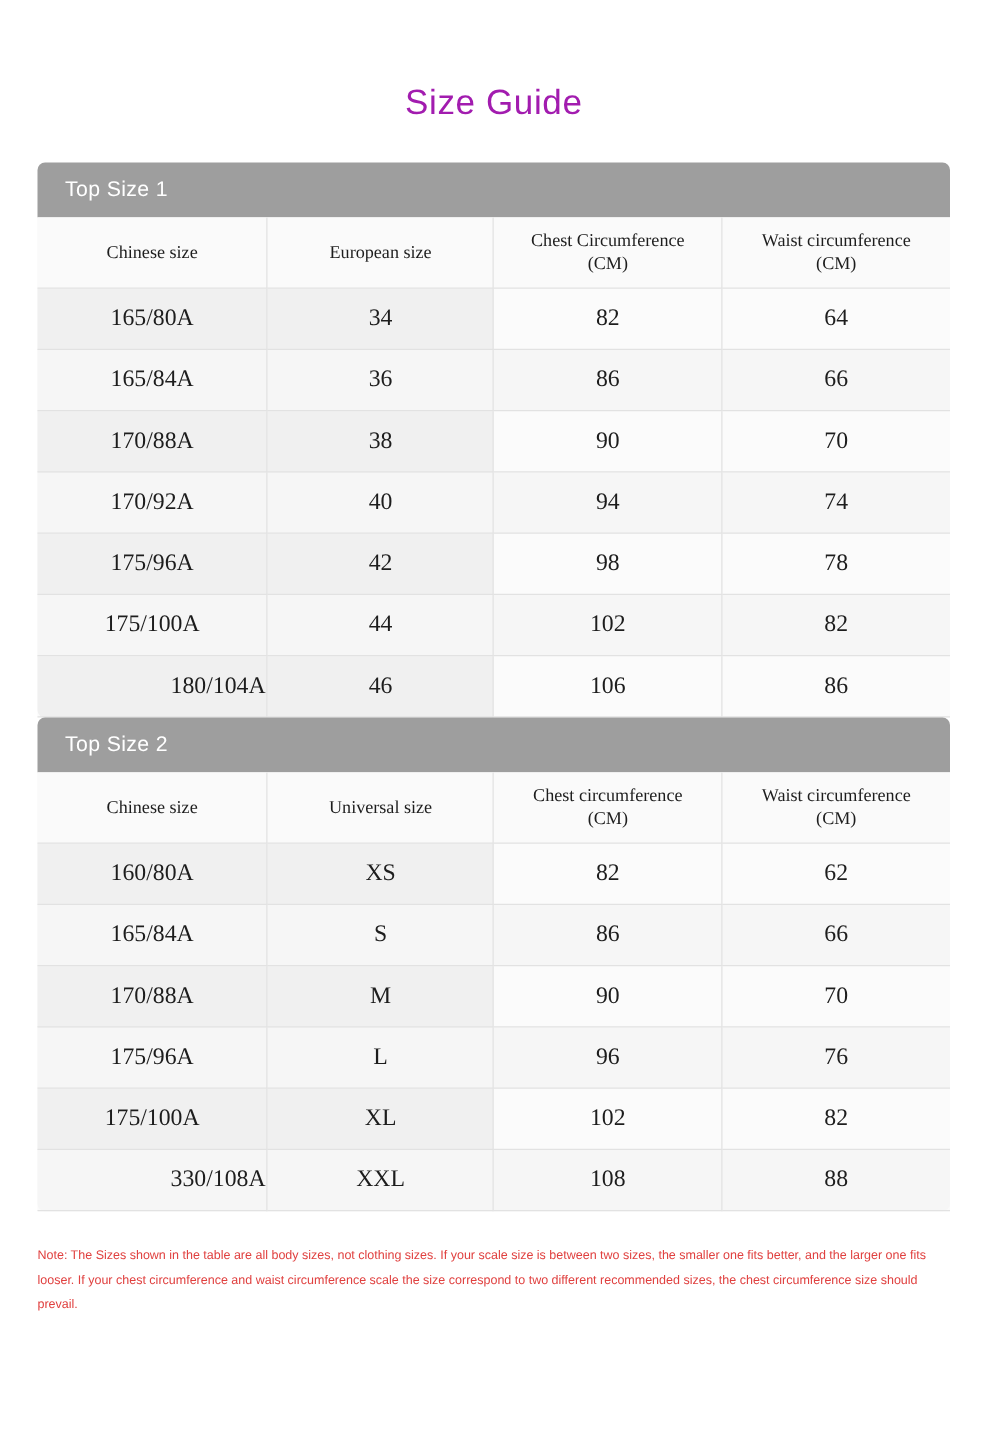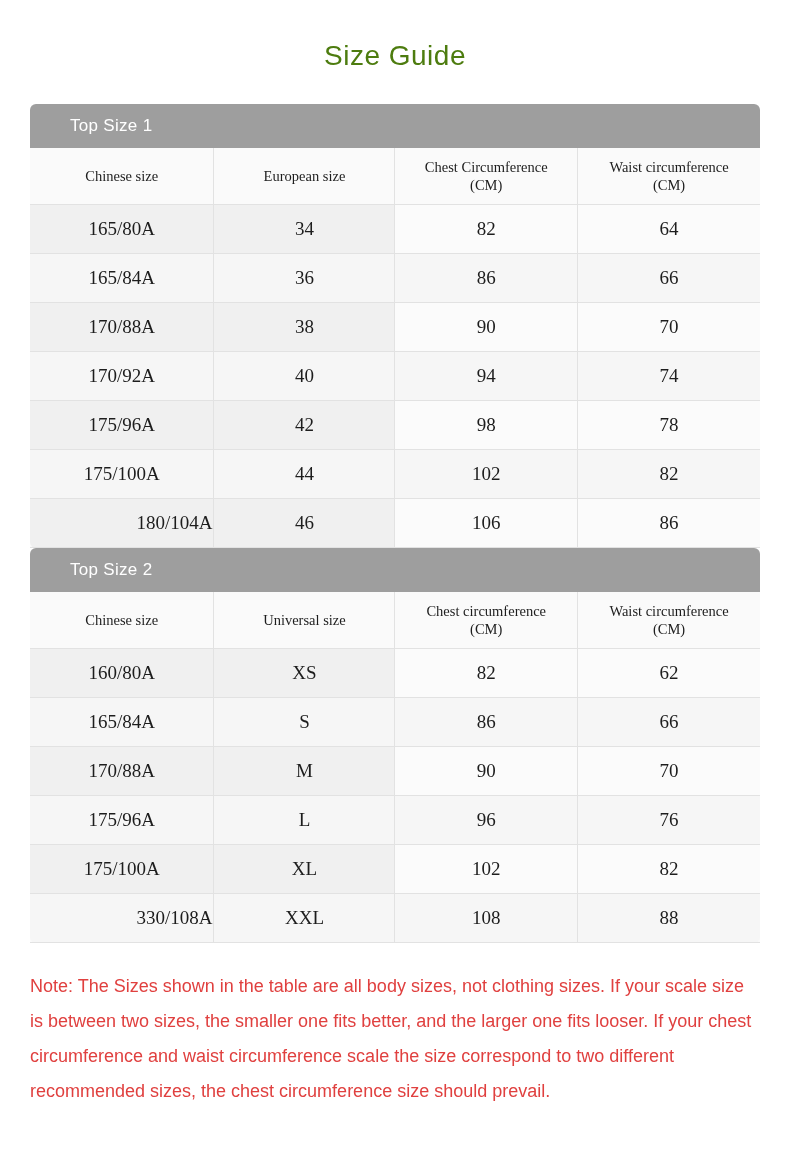--- a/index.html
+++ b/index.html
@@ -18,42 +18,42 @@
   .page {
     width: 790px;
     height: 1164px;
     position: relative;
     box-sizing: border-box;
   }
   .page-title {
     text-align: center;
     font-size: 28px;
     font-weight: 400;
-    color: #4d7c0f;
+    color: #a21caf;
     letter-spacing: 0.5px;
     margin: 0;
-    padding-top: 40px;
+    padding-top: 66px;
     padding-bottom: 0;
   }
   .table-block {
     width: 730px;
     margin: 0 auto;
   }
   .table-block.first {
     margin-top: 32px;
   }
   .table-block.second {
   }
   .band {
     background: #9e9e9e;
     color: #ffffff;
     font-size: 17px;
     height: 44px;
     line-height: 44px;
-    padding-left: 40px;
+    padding-left: 22px;
     box-sizing: border-box;
     border-top-left-radius: 6px;
     border-top-right-radius: 6px;
     letter-spacing: 0.3px;
   }
   table {
     width: 100%;
     border-collapse: collapse;
     table-layout: fixed;
     background: #fafafa;
@@ -105,21 +105,21 @@
   tbody tr:last-child td:last-child {
     border-bottom-right-radius: 6px;
   }
   .two-line {
     display: block;
   }
   .note {
     width: 730px;
     margin: 26px auto 0 auto;
     color: #e0403f;
-    font-size: 18px;
+    font-size: 10px;
     line-height: 1.95;
     text-align: left;
   }
 </style>
 </head>
 <body>
 
 <div class="page">
 
   <h1 class="page-title">Size Guide</h1>

